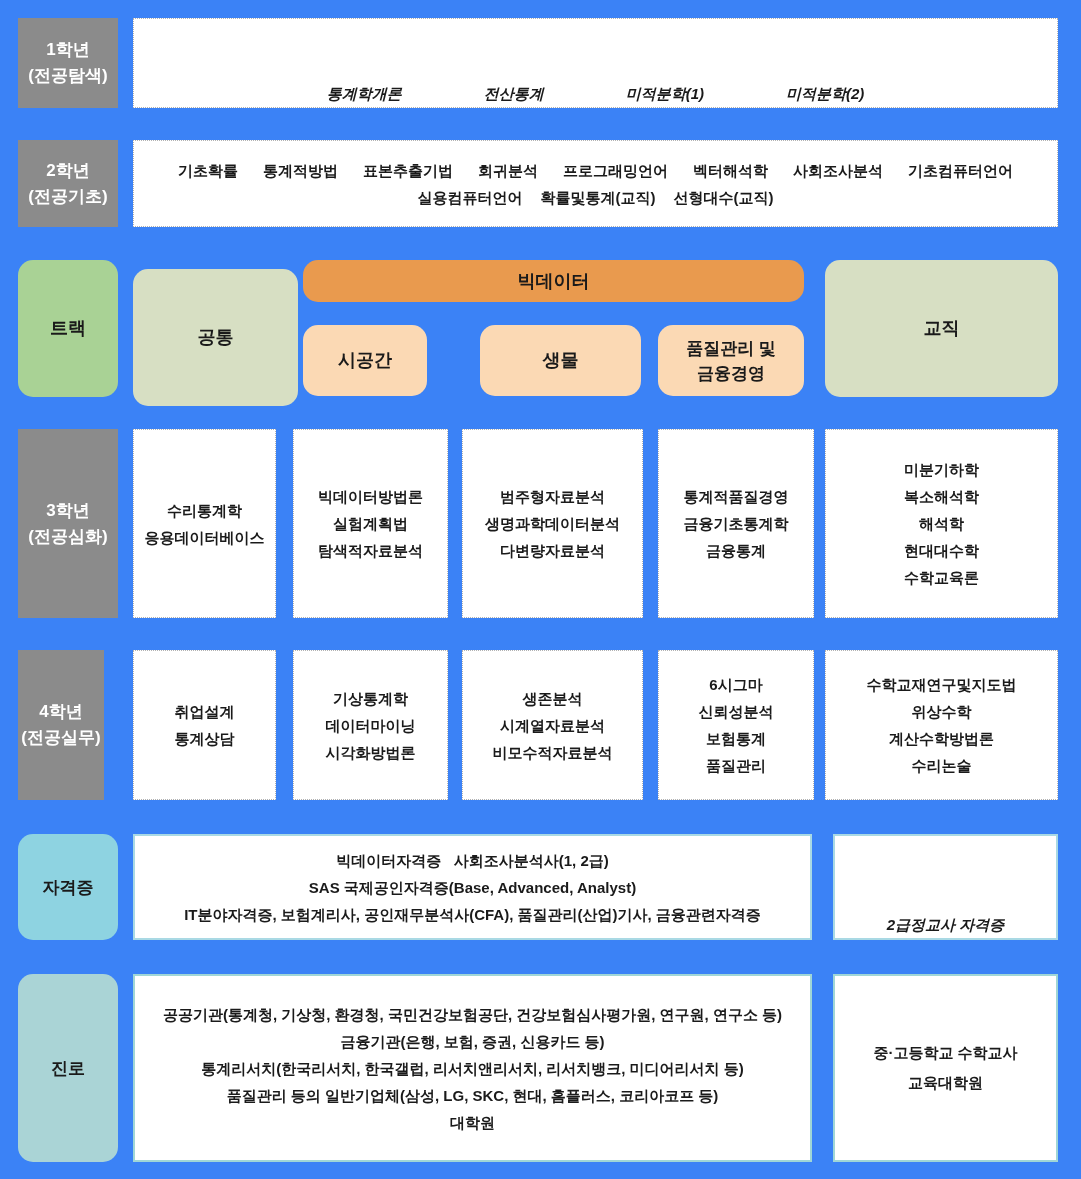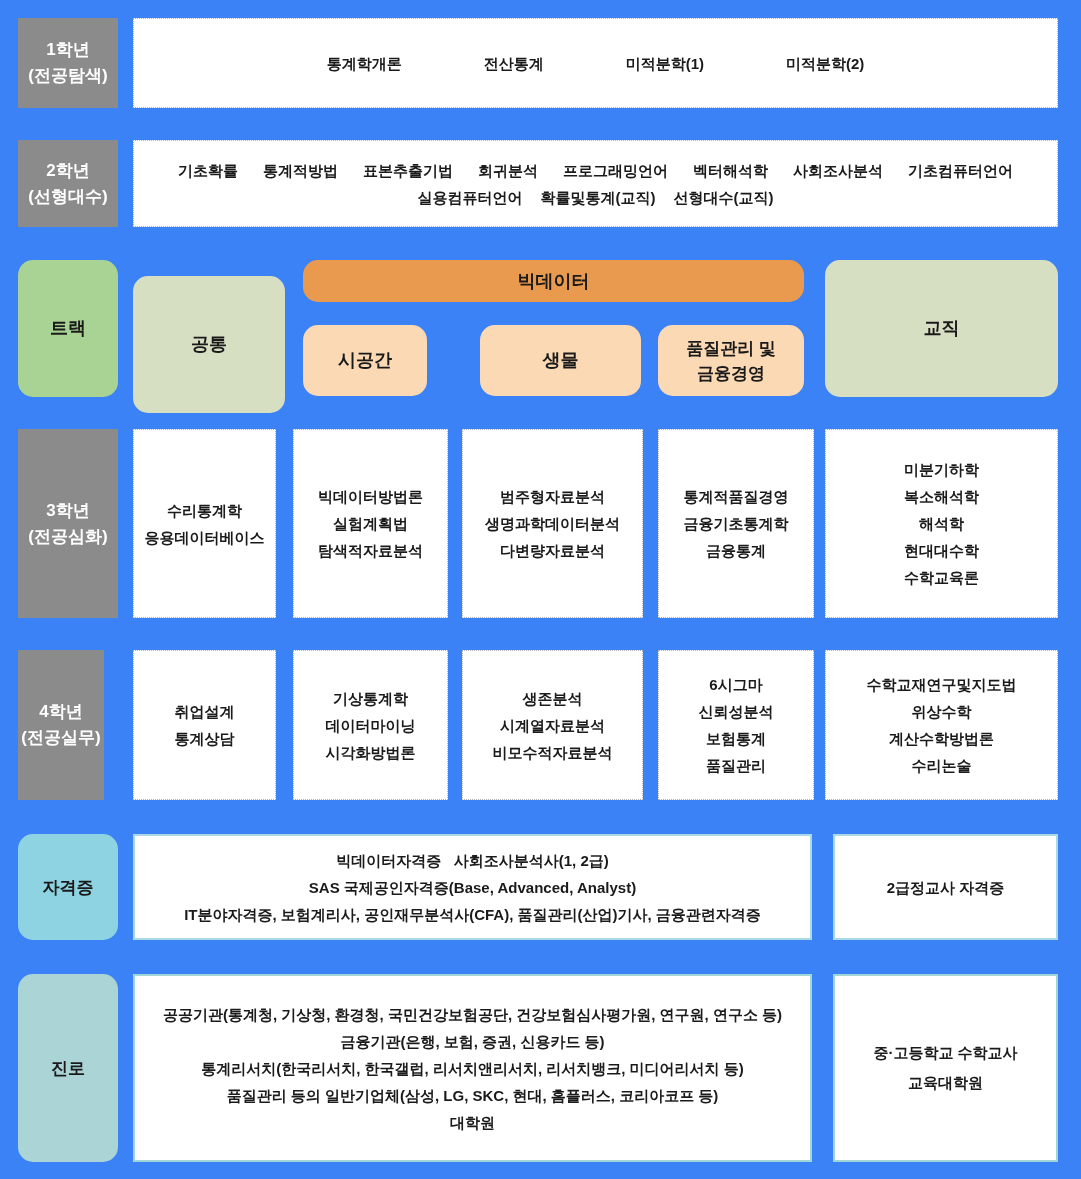--- a/index.html
+++ b/index.html
@@ -12,21 +12,21 @@
           font-size:17px;font-weight:bold;line-height:26px;}
   .clabel{display:flex;flex-direction:column;align-items:center;justify-content:center;
           text-align:center;font-size:18px;font-weight:bold;line-height:25px;color:#1a1a1a;border-radius:15px;}
   .green{background:#a9d295;}
   .sage{background:#d7dfc3;}
   .orange{background:#e99a4e;}
   .peach{background:#fbd9b4;}
   .cyan{background:#8ed3e1;}
   .teal{background:#aad4d6;}
   .dotted{border:1px dotted #b2b2b2;background:#ffffff;}
-  .hflex{display:flex;align-items:center;justify-content:center;}
+  .hflex{display:flex;align-items:flex-end;justify-content:center;font-style:italic;}
   .vflex{display:flex;flex-direction:column;align-items:center;justify-content:center;}
   .course{font-size:15px;font-weight:bold;line-height:27px;white-space:nowrap;color:#1a1a1a;}
   .y2line{display:flex;justify-content:center;gap:25px;line-height:29px;}
   .solidblue{border:2px solid #a9d9e4;background:#ffffff;}
   .solidteal{border:2px solid #a0d6d6;background:#ffffff;justify-content:center;}
   .bigline{font-size:15px;font-weight:bold;line-height:27px;white-space:pre-wrap;text-align:center;color:#1a1a1a;}
   .careerbox{padding:8px 18px;}
 </style>
 </head>
 <body>
@@ -39,42 +39,42 @@
   </div>
   <div class="abs dotted hflex" style="left:133px;top:18px;width:925px;height:90px;gap:82px">
     <span class="course">통계학개론</span>
     <span class="course">전산통계</span>
     <span class="course">미적분학(1)</span>
     <span class="course">미적분학(2)</span>
   </div>
 
   <div class="abs glabel" style="left:18px;top:140px;width:100px;height:87px">
     <div>2학년</div>
-    <div>(선형대수)</div>
+    <div>(전공기초)</div>
   </div>
   <div class="abs dotted vflex" style="left:133px;top:140px;width:925px;height:87px">
     <div class="y2line">
       <span class="course">기초확률</span>
       <span class="course">통계적방법</span>
       <span class="course">표본추출기법</span>
       <span class="course">회귀분석</span>
       <span class="course">프로그래밍언어</span>
       <span class="course">벡터해석학</span>
       <span class="course">사회조사분석</span>
       <span class="course">기초컴퓨터언어</span>
     </div>
     <div class="y2line" style="gap:18px">
       <span class="course">실용컴퓨터언어</span>
       <span class="course">확률및통계(교직)</span>
       <span class="course">선형대수(교직)</span>
     </div>
   </div>
 
   <div class="abs clabel green" style="left:18px;top:260px;width:100px;height:137px">트랙</div>
-  <div class="abs clabel sage" style="left:133px;top:276px;width:152px;height:137px">공통</div>
+  <div class="abs clabel sage" style="left:133px;top:269px;width:165px;height:137px">공통</div>
   <div class="abs clabel orange" style="left:303px;top:260px;width:501px;height:42px">빅데이터</div>
   <div class="abs clabel peach" style="left:303px;top:325px;width:124px;height:71px">시공간</div>
   <div class="abs clabel peach" style="left:480px;top:325px;width:161px;height:71px">생물</div>
   <div class="abs clabel peach" style="left:658px;top:325px;width:146px;height:71px;font-size:17px">
     <div>품질관리 및</div>
     <div>금융경영</div>
   </div>
   <div class="abs clabel sage" style="left:825px;top:260px;width:233px;height:137px">교직</div>
 
   <div class="abs glabel" style="left:18px;top:429px;width:100px;height:189px">

